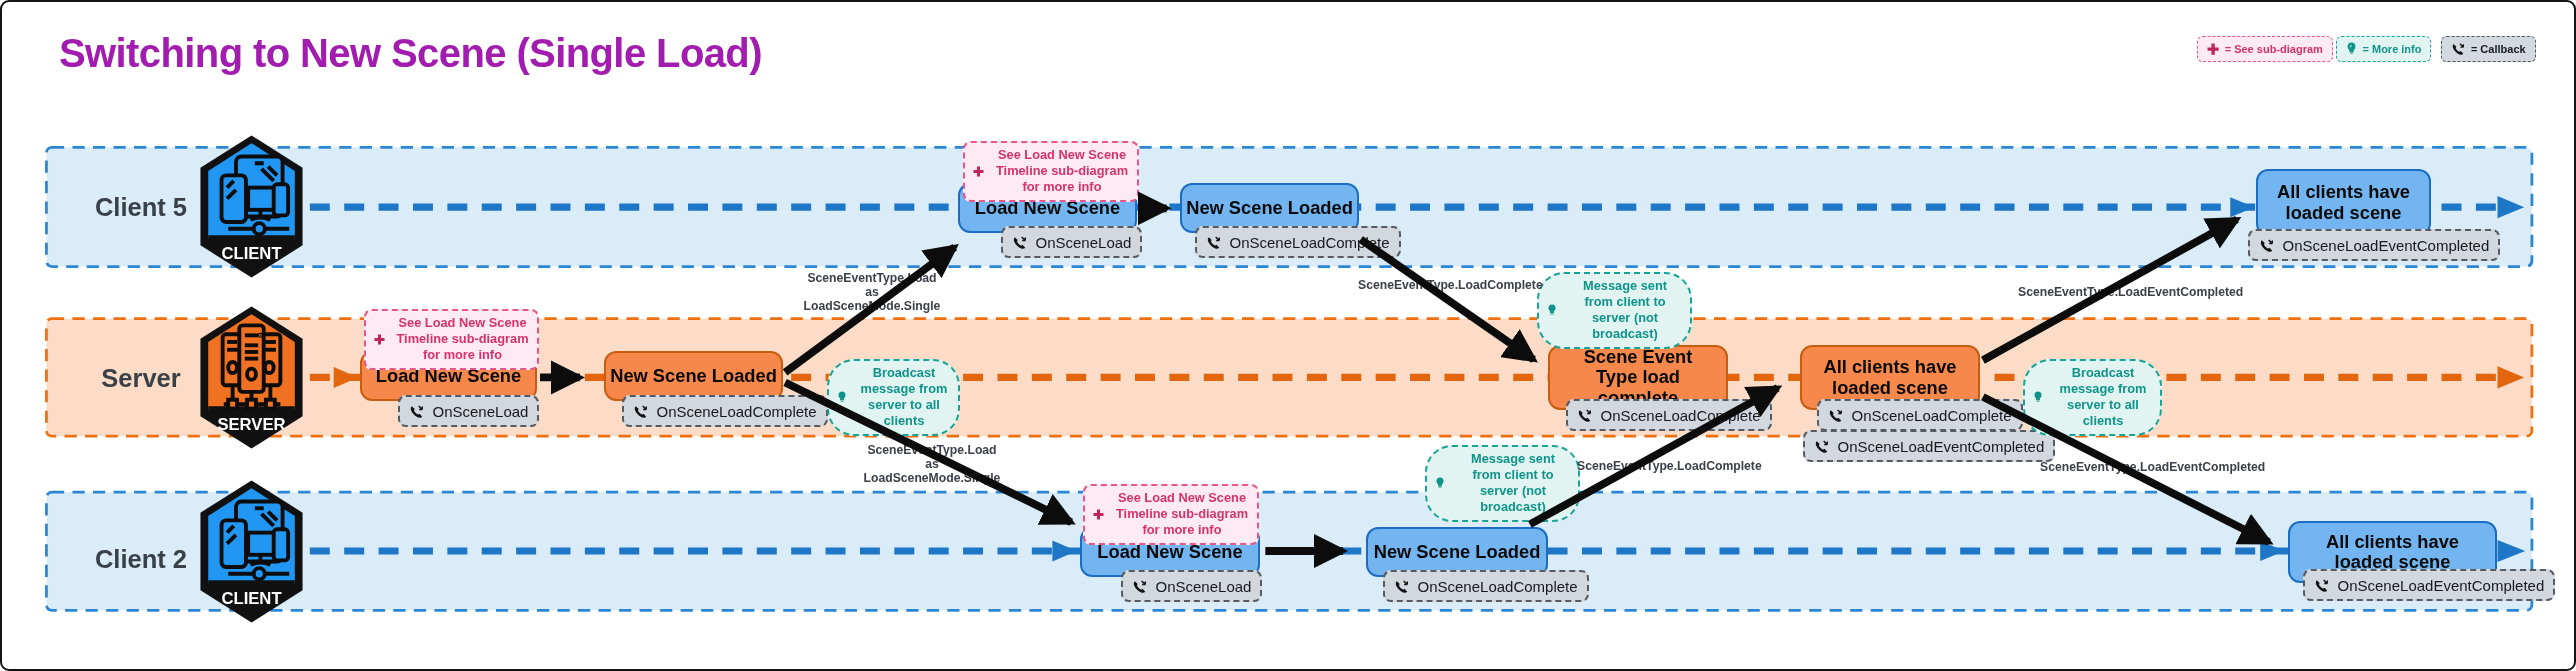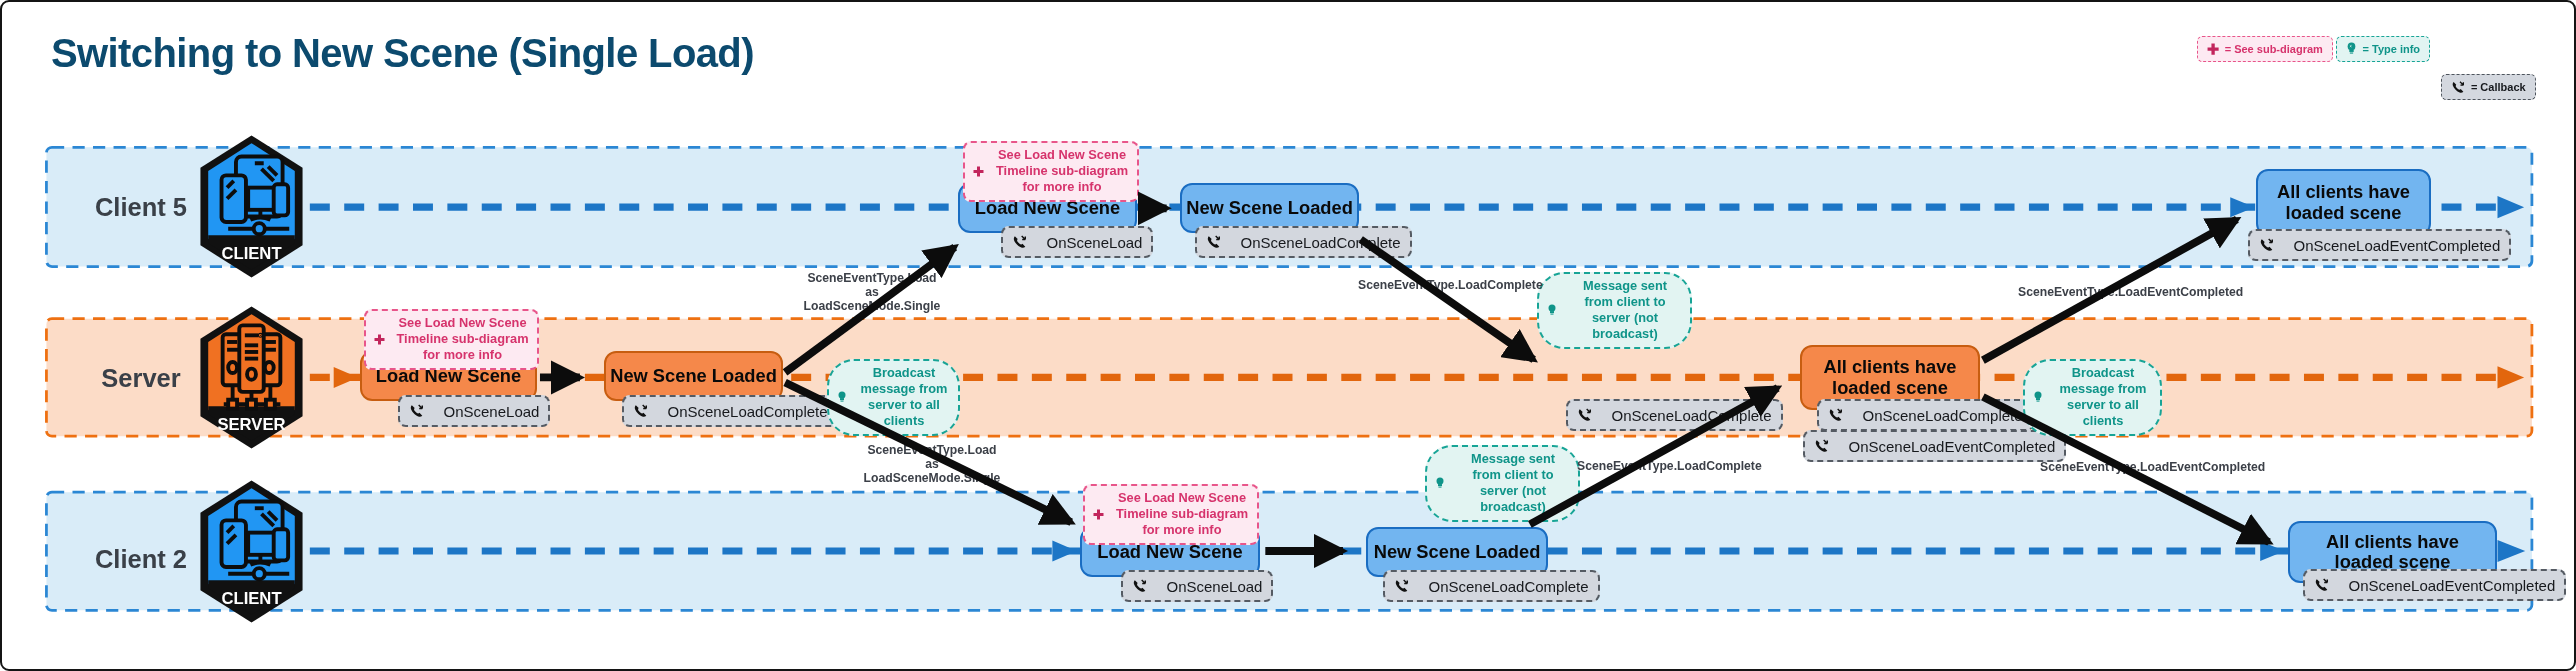--- a/index.html
+++ b/index.html
@@ -1,31 +1,31 @@
 <!DOCTYPE html>
 <html style="font-size:9px"><head>
 <meta charset="utf-8">
 <style>
   html,body{margin:0;padding:0;background:#ffffff;font-family:"Liberation Sans",sans-serif;}
   .page{position:relative;width:2576px;height:671px;background:#ffffff;border:2.8px solid #141414;border-radius:9px;box-sizing:border-box;overflow:hidden;}
   .abs{position:absolute;}
-  .title{left:49px;top:29px;font-size:40px;font-weight:800;color:#0c4a6e;letter-spacing:-0.6px;z-index:4;}
+  .title{left:57px;top:29px;font-size:40px;font-weight:800;color:#a21caf;letter-spacing:-0.6px;z-index:4;}
   
   .legend-box{height:25.5px;border:1.7px dashed;border-radius:5.5px;display:flex;align-items:center;gap:5.5px;padding:0 9px;font-size:11px;font-weight:600;z-index:4;box-sizing:border-box;}
   .legend-pink{background:#fdeaf2;border-color:#e8558a;color:#d6336c;}
   .legend-teal{background:#e2f4f2;border-color:#17a496;color:#0f9489;}
-  .legend-gray{background:#d4d8df;border-color:#4e545c;color:#16181c;margin-top:38px;}
+  .legend-gray{background:#d4d8df;border-color:#4e545c;color:#16181c;}
   
   .lane-label{width:122px;text-align:center;font-size:25.5px;font-weight:800;color:#3a4048;z-index:4;}
   
   .node{border-radius:12.2px;border:2.8px solid;display:flex;align-items:center;justify-content:center;text-align:center;font-weight:800;font-size:18.3px;color:#0a0a0a;line-height:1.12;z-index:5;box-sizing:border-box;}
   .node-blue{background:#72b5f0;border-color:#1a6dc2;}
   .node-orange{background:#f5884a;border-color:#c75d10;}
   
-  .cb{background:#d3d7de;border:2.2px dashed #555b63;border-radius:7.8px;display:inline-flex;align-items:center;gap:19px;padding:5.5px 9px;font-size:15px;font-weight:500;color:#17191d;z-index:6;white-space:nowrap;}
+  .cb{background:#d3d7de;border:2.2px dashed #555b63;border-radius:7.8px;display:inline-flex;align-items:flex-end;gap:8px;padding:5.5px 9px;font-size:15px;font-weight:500;color:#17191d;z-index:6;white-space:nowrap;}
   
   .note{border:2.2px dashed;border-radius:7.8px;display:flex;align-items:center;gap:11px;padding:4.4px 7.8px;font-size:12.8px;font-weight:600;line-height:1.25;z-index:7;box-sizing:border-box;}
   .note-pink{background:#fdeaf2;border-color:#e8558a;color:#d6336c;}
   .note-teal{background:#e2f4f2;border-color:#17a496;color:#0f9489;border-radius:27px;}
   .note .txt{flex:1;text-align:center;}
   
   .alabel{font-size:12.2px;font-weight:700;color:#3c4048;text-align:center;white-space:pre-line;z-index:7;}
   .hex{z-index:6;}
   svg.layer{position:absolute;left:0;top:0;z-index:1;}
   svg.arrows{position:absolute;left:0;top:0;z-index:8;pointer-events:none;}
@@ -62,21 +62,21 @@
       </svg>
     <span>= See sub-diagram</span>
   </div>
   <div class="abs legend-box legend-teal" style="left:2334px;top:34px;">
     <svg width="11" height="13.3" viewBox="0 0 20 24">
         <circle cx="10" cy="8" r="7" fill="#0f9489"></circle>
         <rect x="6" y="14" width="8" height="4" fill="#0f9489"></rect>
         <rect x="7" y="19" width="6" height="2" fill="#0f9489"></rect>
         <path d="M7 6 l3 3 m0 -3 l-3 3" stroke="#e2f4f2" stroke-width="1.4" fill="none"></path>
       </svg>
-    <span>= Type info</span>
+    <span>= More info</span>
   </div>
   <div class="abs legend-box legend-gray" style="left:2439px;top:34px;">
     <svg width="14.4" height="14.4" viewBox="0 0 24 24">
         <path d="M4.4 3.4 C2.8 5 2.4 7.4 3.2 9.6 C4.8 14.2 9.8 19.2 14.4 20.8 C16.6 21.6 19 21.2 20.6 19.6 L16.2 15.2 C15.2 16.2 13.6 16.4 12.2 15.6 C10.6 14.6 9.4 13.4 8.4 11.8 C7.6 10.4 7.8 8.8 8.8 7.8 Z" fill="#111"></path>
         <path d="M15 3 L20.6 8.6 M20.6 8.6 L20.6 3.8 M20.6 8.6 L15.8 8.6" stroke="#111" stroke-width="2.2" fill="none"></path>
       </svg>
     <span>= Callback</span>
   </div>
 
   <div class="abs lane-label" style="left:78px;top:191px;">Client 5</div>
@@ -228,20 +228,23 @@
     <span>OnSceneLoadComplete</span>
   </div>
   <div class="abs note note-teal" style="left:825px;top:357px;width:133px;">
     <svg width="10" height="12.2" viewBox="0 0 20 24">
         <circle cx="10" cy="8" r="7" fill="#0f9489"></circle>
         <rect x="6" y="14" width="8" height="4" fill="#0f9489"></rect>
         <rect x="7" y="19" width="6" height="2" fill="#0f9489"></rect>
       </svg>
     <span class="txt">Broadcast message from server to all clients</span>
   </div>
+  <div class="abs node node-orange" style="left:1546px;top:343px;width:180px;height:65px;">
+    <span style="max-width:155px;">Scene Event Type load complete</span>
+  </div>
   <div class="abs cb" style="left:1564px;top:397px;">
     <svg width="15.5" height="15.5" viewBox="0 0 24 24">
         <path d="M4.4 3.4 C2.8 5 2.4 7.4 3.2 9.6 C4.8 14.2 9.8 19.2 14.4 20.8 C16.6 21.6 19 21.2 20.6 19.6 L16.2 15.2 C15.2 16.2 13.6 16.4 12.2 15.6 C10.6 14.6 9.4 13.4 8.4 11.8 C7.6 10.4 7.8 8.8 8.8 7.8 Z" fill="#111"></path>
         <path d="M15 3 L20.6 8.6 M20.6 8.6 L20.6 3.8 M20.6 8.6 L15.8 8.6" stroke="#111" stroke-width="2.2" fill="none"></path>
       </svg>
     <span>OnSceneLoadComplete</span>
   </div>
   <div class="abs node node-orange" style="left:1798px;top:343px;width:180px;height:65px;">
     <span style="max-width:150px;">All clients have loaded scene</span>
   </div>

